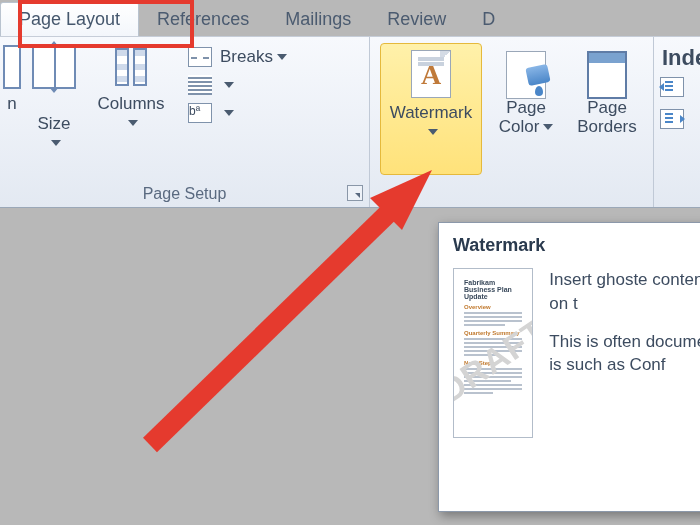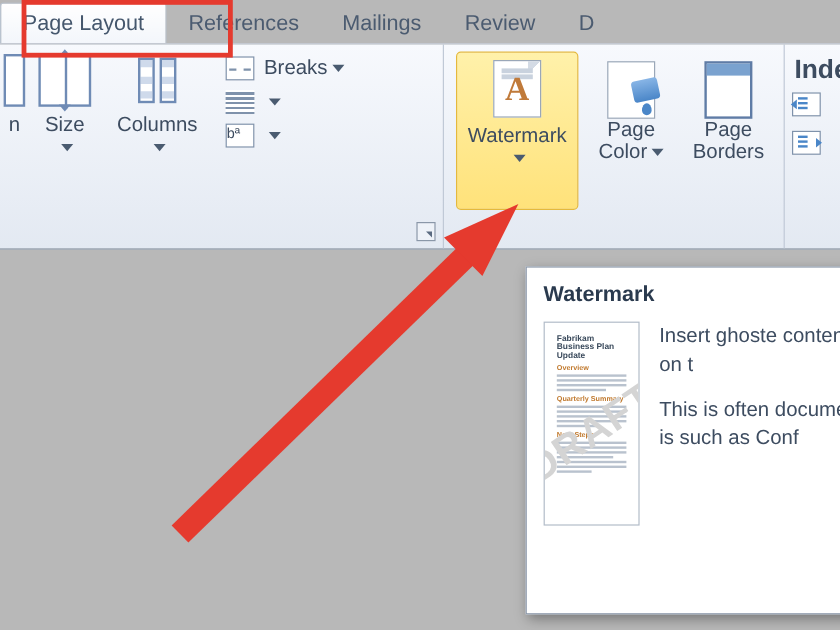--- a/index.html
+++ b/index.html
@@ -99,21 +99,21 @@
   </div>
 
   <div class="ribbon">
 
     <div class="group" style="left:0; width:370px;">
 
       <div class="btn-col" style="position:absolute;left:0;top:0;width:24px;">
         <div class="icon" style="width:18px;border:2px solid #6f8bb5;background:#fff;"></div>
         <div class="lbl">n</div>
       </div>
-      <div class="btn-col" style="position:absolute;left:26px;top:0;width:56px;">
+      <div class="btn-col" style="position:absolute;left:26px;top:0;width:56px;gap:20px;">
         <div class="icon ic-size">
             <span class="arr-b"></span>
           </div>
         <div class="lbl"><span>Size</span><span class="drop-caret"></span></div>
       </div>
       <div class="btn-col" style="position:absolute;left:86px;top:0;width:90px;">
         <div class="icon ic-columns">
             <span></span>
             <span></span>
           </div>
@@ -127,20 +127,21 @@
         </div>
         <div class="mini-row">
           <span class="mi mi-lines"></span>
           <span class="drop-caret"></span>
         </div>
         <div class="mini-row">
           <span class="mi mi-hyphen"></span>
           <span class="drop-caret"></span>
         </div>
       </div>
+      <div class="group-label">Page Setup</div>
       <div class="dialog-launcher"></div>
     </div>
 
     <div class="group" style="left:370px; width:284px;">
       <div class="btn-col btn-watermark" style="position:absolute;left:10px;top:6px;width:102px;height:132px;">
         <div class="ic-watermark">
             <span class="lns"></span>
             <span class="a">A</span>
           </div>
         <div class="lbl" style="margin-top:6px;"><span>Watermark</span><br><span class="drop-caret"></span></div>

